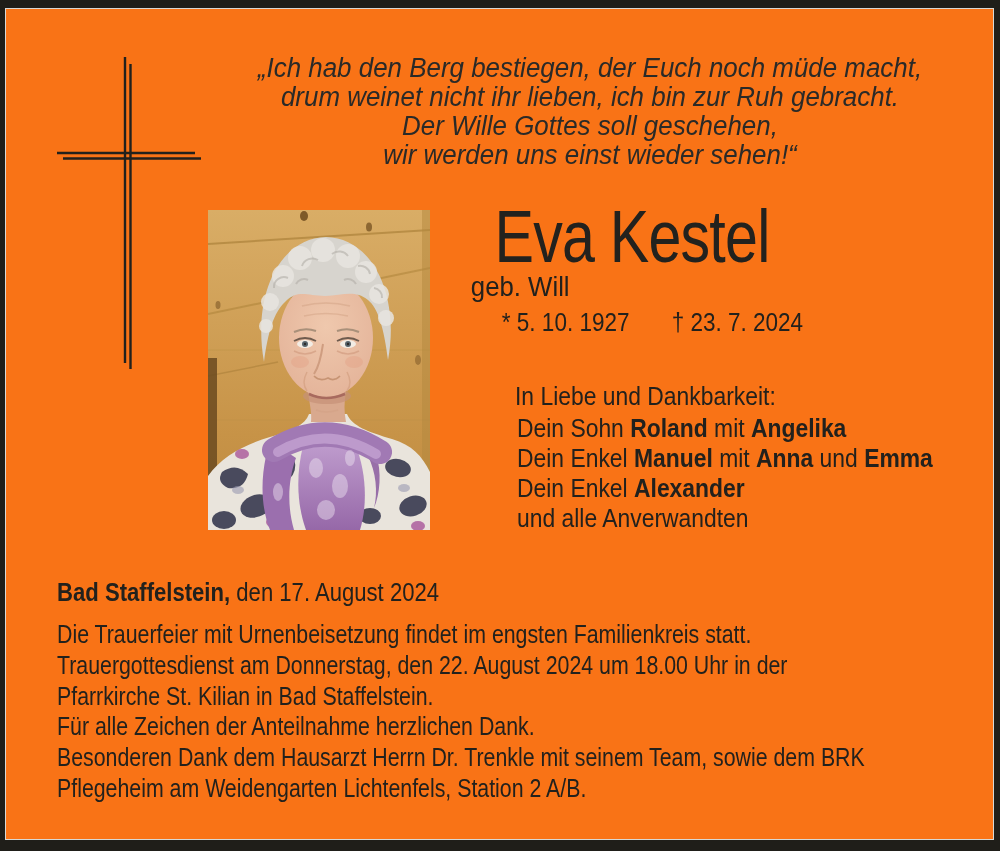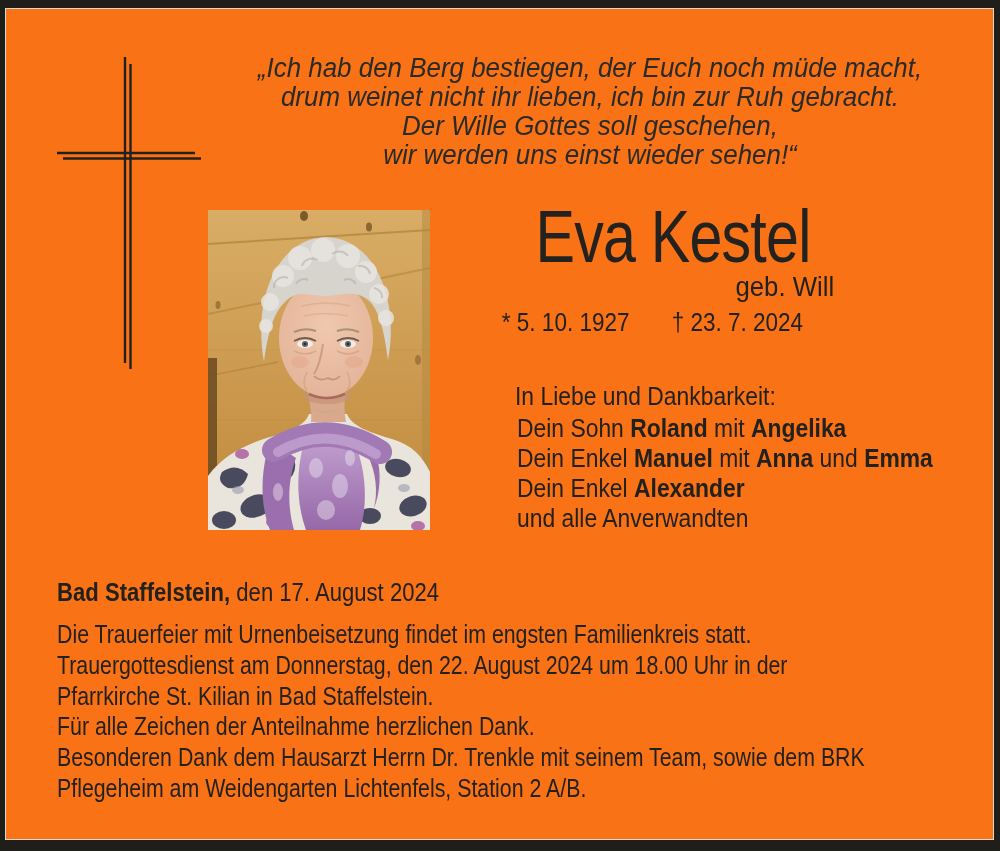--- a/index.html
+++ b/index.html
@@ -18,21 +18,21 @@
     border:1px solid #d8d8d4; pointer-events:none;
   }
   .cross { position:absolute; left:45px; top:50px; }
   .poem {
     position:absolute; left:190px; top:54px; width:800px; text-align:center;
     font-style:italic; font-size:27px; line-height:29px; color:#2a2a28;
     transform:scaleX(0.96); transform-origin:50% 0;
   }
   .poem div { white-space:nowrap; }
   .photo { position:absolute; left:208px; top:210px; width:222px; height:320px; }
-  .namewrap { position:absolute; left:455px; top:200px; width:395px; text-align:right; }
+  .namewrap { position:absolute; left:455px; top:200px; width:395px; text-align:left; }
   .name {
     font-size:74px; line-height:74px; white-space:nowrap; font-weight:400;
     transform:scaleX(0.80); transform-origin:50% 0; letter-spacing:-1px; color:#23221e;
   }
   .maiden { font-size:28px; line-height:26px; white-space:nowrap;
     transform:scaleX(0.92); transform-origin:50% 0; }
   .dates {
     margin-top:8px; font-size:25px; display:flex; justify-content:center; gap:47px;
     white-space:nowrap; transform:scaleX(0.90); transform-origin:50% 0;
   }

